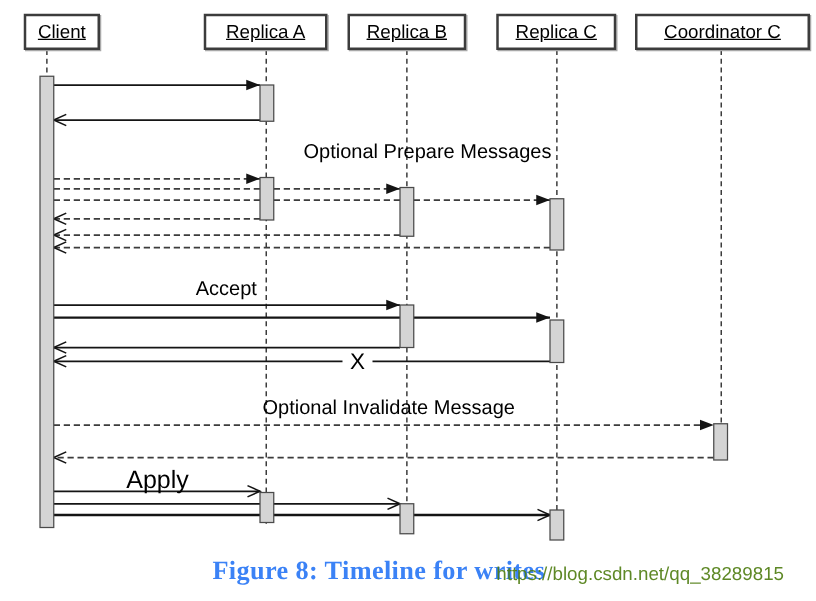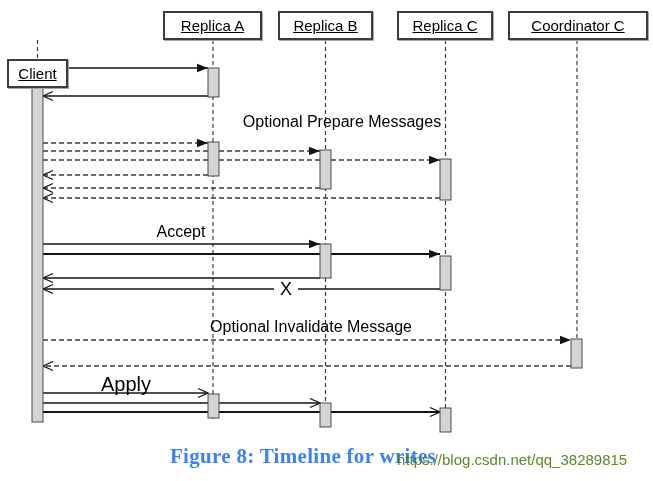--- a/index.html
+++ b/index.html
@@ -113,21 +113,21 @@
       <rect x="320" y="150" width="11" height="39" fill="#d4d4d4" stroke="#4a4a4a" stroke-width="1"></rect>
       <rect x="320" y="244" width="11" height="34" fill="#d4d4d4" stroke="#4a4a4a" stroke-width="1"></rect>
       <rect x="320" y="403" width="11" height="24" fill="#d4d4d4" stroke="#4a4a4a" stroke-width="1"></rect>
       <rect x="440" y="159" width="11" height="41" fill="#d4d4d4" stroke="#4a4a4a" stroke-width="1"></rect>
       <rect x="440" y="256" width="11" height="34" fill="#d4d4d4" stroke="#4a4a4a" stroke-width="1"></rect>
       <rect x="440" y="408" width="11" height="24" fill="#d4d4d4" stroke="#4a4a4a" stroke-width="1"></rect>
       <rect x="571" y="339" width="11" height="29" fill="#d4d4d4" stroke="#4a4a4a" stroke-width="1"></rect>
     </svg>
   <div class="caption">Figure 8: Timeline for writes</div>
   <div class="watermark">https://blog.csdn.net/qq_38289815</div>
-<div class="participant" style="left: 7px; top: 11px; width: 61px; height: 29px; margin-top: 48px;">
+<div class="participant" style="left: 19px; top: 11px; width: 61px; height: 29px;">
       <span>Client</span>
     </div>
     <div class="participant" style="left: 163px; top: 11px; width: 99px; height: 29px;">
       <span>Replica A</span>
     </div>
     <div class="participant" style="left: 278px; top: 11px; width: 95px; height: 29px; text-decoration: underline;">
       <span>Replica B</span>
     </div>
     <div class="participant" style="left: 397px; top: 11px; width: 96px; height: 29px;">
       <span>Replica C</span>

